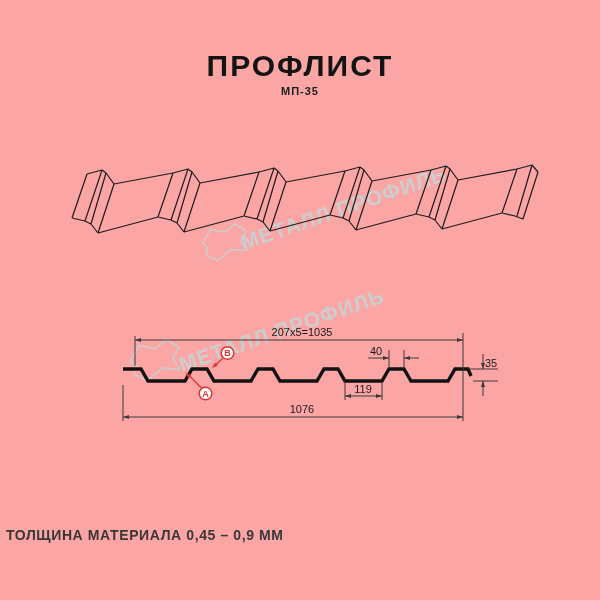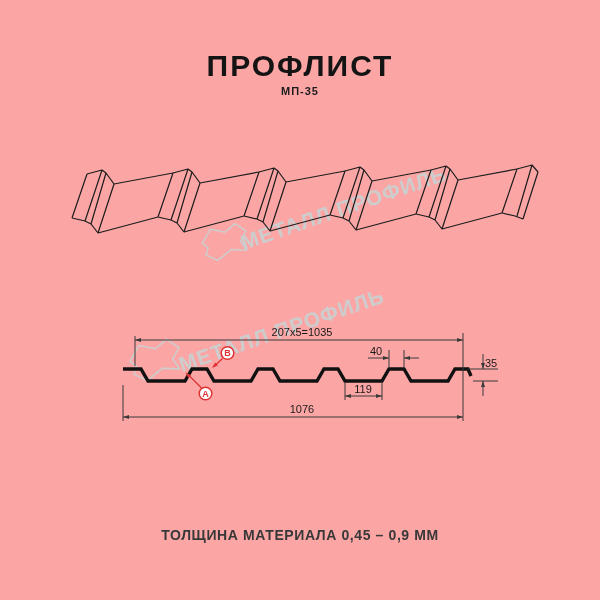--- a/index.html
+++ b/index.html
@@ -9,22 +9,22 @@
   }
   .title{
     position:absolute;top:49px;left:0;right:0;text-align:center;
     font-size:30px;font-weight:700;letter-spacing:2px;color:#141414;
   }
   .subtitle{
     position:absolute;top:85px;left:0;right:0;text-align:center;
     font-size:11px;font-weight:700;letter-spacing:1px;color:#1d1d1d;
   }
   .footer-note{
-    position:absolute;top:527px;left:0;right:0;text-align:center;
-    font-size:14px;font-weight:700;letter-spacing:0.6px;color:#383838;
+    position:absolute;top:527px;left:0;right:0;text-align:left;
+    font-size:14px;font-weight:700;letter-spacing:0.6px;color:#383838;padding-left:6px;
   }
   svg{position:absolute;top:0;left:0;}
   .sheet3d{stroke:#1c1c1c;stroke-width:1.2;fill:none;stroke-linejoin:round;}
   .profile{stroke:#111111;stroke-width:3.4;fill:none;stroke-linejoin:miter;}
   .dimline{stroke:#3a3a3a;stroke-width:1;fill:none;}
   .dimarrow{fill:#3a3a3a;stroke:none;}
   .dim{font-family:"Liberation Sans",sans-serif;font-size:11px;fill:#1a1a1a;}
   .wm-text{font-family:"Liberation Sans",sans-serif;font-size:21px;font-weight:700;letter-spacing:1px;}
   .callout-letter{font-family:"Liberation Sans",sans-serif;font-size:9px;font-weight:700;}
 </style>

